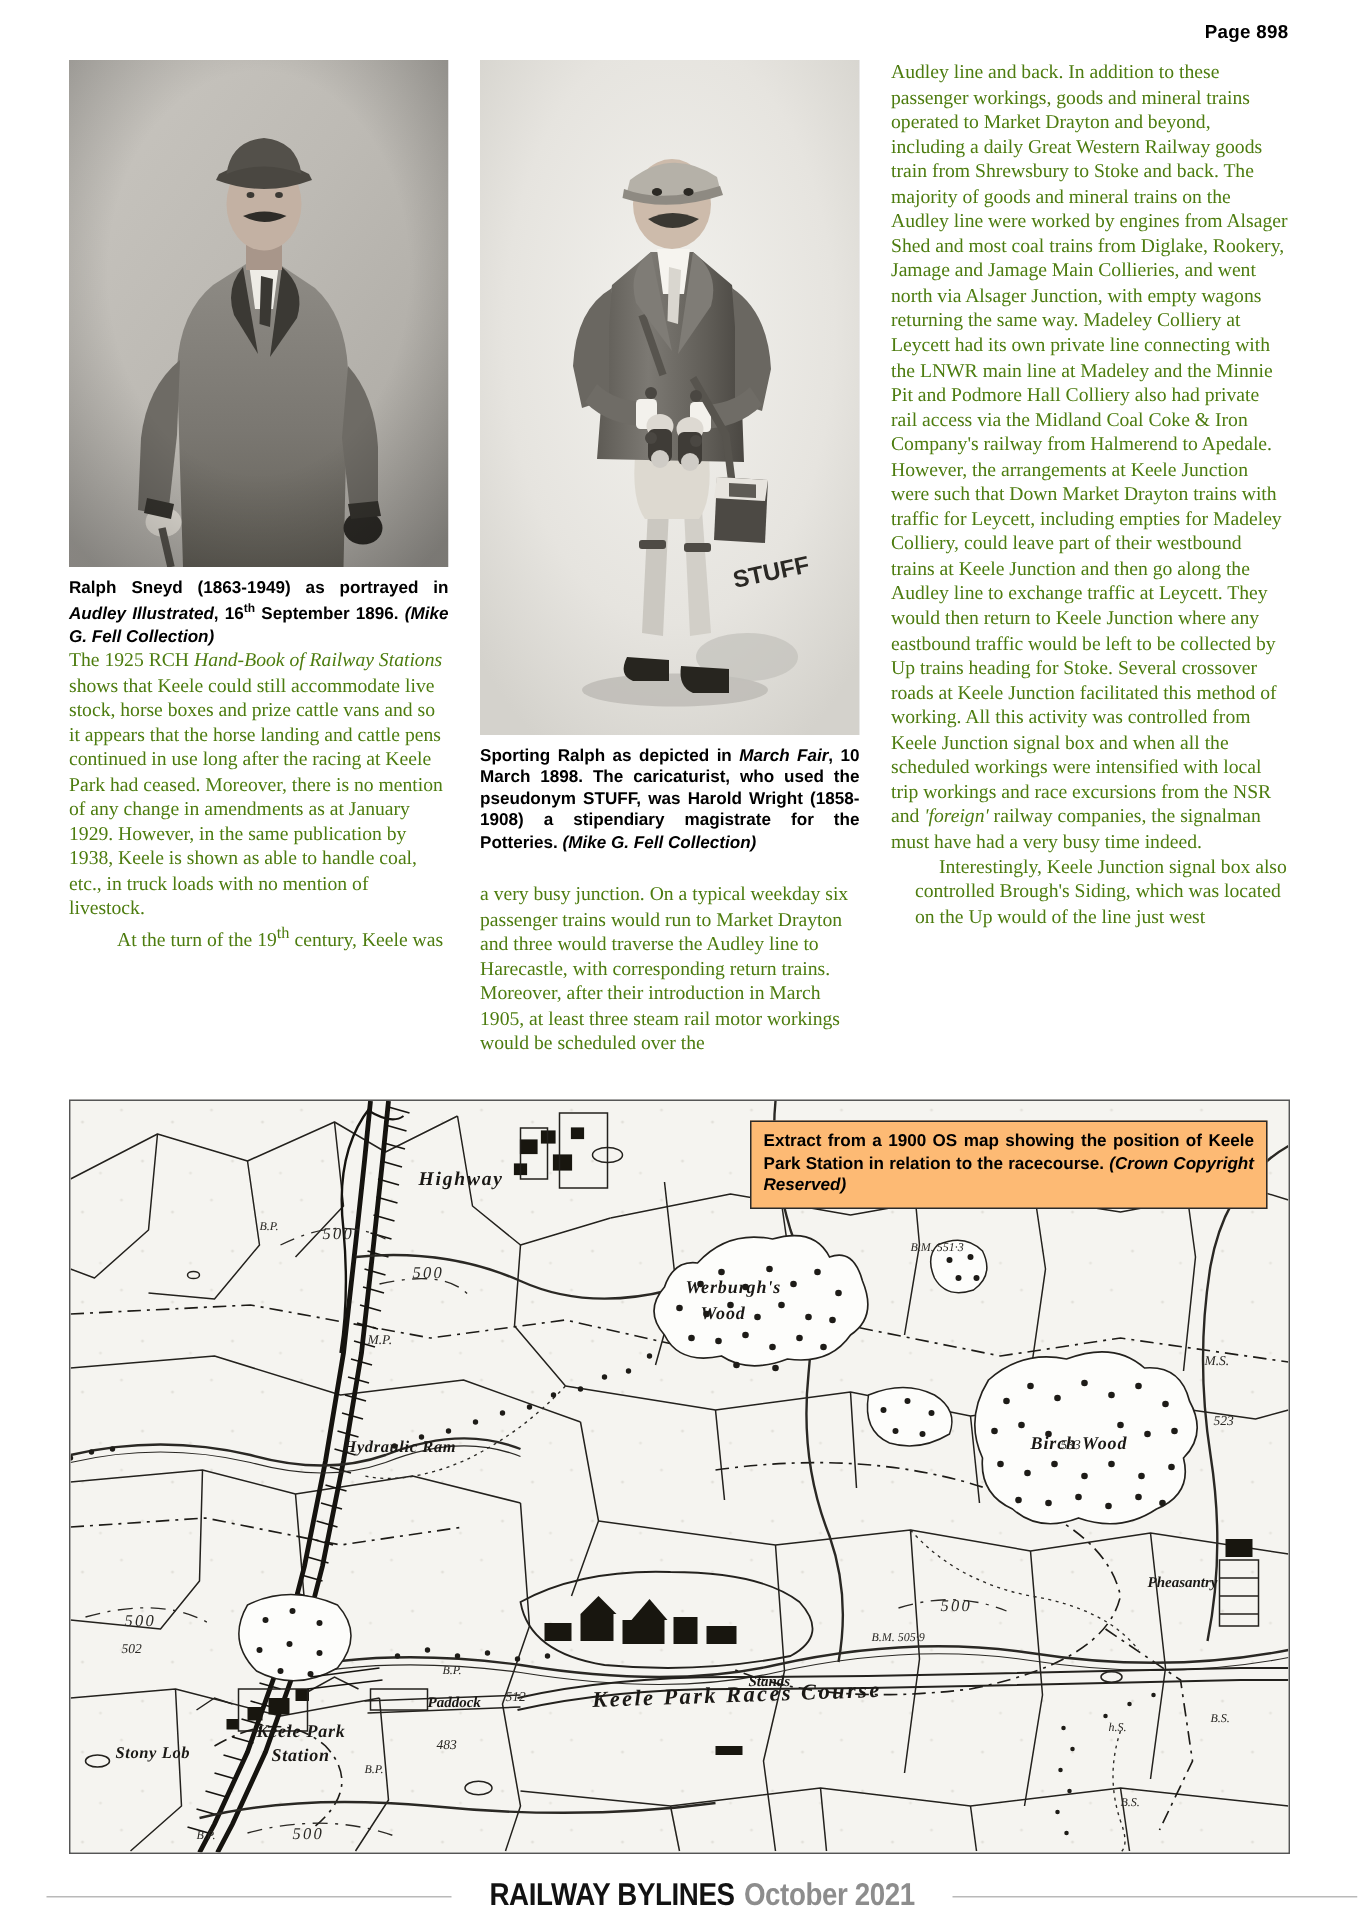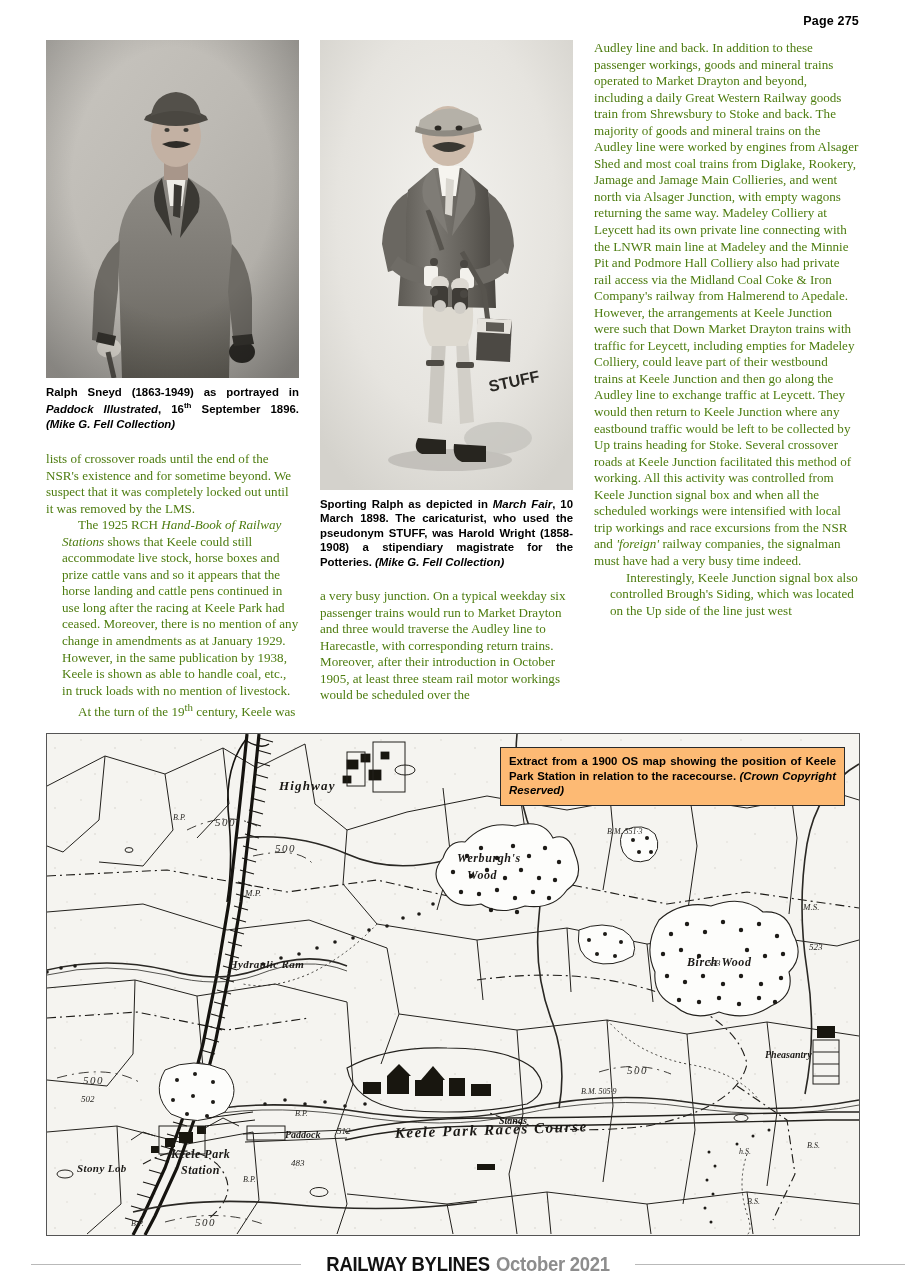--- a/index.html
+++ b/index.html
@@ -141,21 +141,21 @@
     letter-spacing: -0.3px;
     color: #121212;
     white-space: nowrap;
     transform: scaleX(.88);
   }
   .footer-title .issue { color: #8d8d8d; margin-left: 7px; }
 </style>
 </head>
 <body>
 
-<div class="page-number">Page 275</div>
+<div class="page-number">Page 898</div>
 
 <div class="columns">
 
   <div class="col col-1">
 
     <div class="photo photo-1">
       <svg viewBox="0 0 253 338" preserveAspectRatio="none" aria-hidden="true">
         <defs>
           <linearGradient id="p1bg" x1="0" y1="0" x2="1" y2="1">
             <stop offset="0%" stop-color="#c9c6c0"></stop>
@@ -201,24 +201,23 @@
         <ellipse cx="196" cy="312" rx="13" ry="11" fill="#2c2a26"></ellipse>
 
         <path d="M62 312 L68 338" stroke="#55524c" stroke-width="5" fill="none"></path>
 
         <path d="M52 292 L70 296 L68 306 L50 302 Z" fill="#35332e"></path>
         <path d="M186 296 L206 294 L208 304 L188 306 Z" fill="#35332e"></path>
         <rect width="253" height="338" fill="url(#p1vig)"></rect>
       </svg>
     </div>
 
-    <div class="caption">Ralph Sneyd (1863-1949) as portrayed in <i>Paddock Illustrated</i>, 16<sup>th</sup> September 1896. <i>(Mike G. Fell Collection)</i></div>
+    <div class="caption">Ralph Sneyd (1863-1949) as portrayed in <i>Audley Illustrated</i>, 16<sup>th</sup> September 1896. <i>(Mike G. Fell Collection)</i></div>
 
     <div>
-      <p class="body-text" style="margin-top:20px;">lists of crossover roads until the end of the NSR's existence and for sometime beyond. We suspect that it was completely locked out until it was removed by the LMS.</p>
       <p class="body-text">The 1925 RCH <i>Hand-Book of Railway Stations</i> shows that Keele could still accommodate live stock, horse boxes and prize cattle vans and so it appears that the horse landing and cattle pens continued in use long after the racing at Keele Park had ceased. Moreover, there is no mention of any change in amendments as at January 1929. However, in the same publication by 1938, Keele is shown as able to handle coal, etc., in truck loads with no mention of livestock.</p>
       <p class="body-text">At the turn of the 19<sup>th</sup> century, Keele was</p>
     </div>
   </div>
 
   <div class="col col-2">
 
     <div class="photo photo-2">
       <svg viewBox="0 0 253 450" preserveAspectRatio="none" aria-hidden="true">
         <defs>
@@ -297,27 +296,27 @@
         <ellipse cx="118" cy="88" rx="3.4" ry="2.6" fill="#2b2924"></ellipse>
         <ellipse cx="139" cy="88" rx="3.4" ry="2.6" fill="#2b2924"></ellipse>
 
         <text x="170" y="352" font-family="Liberation Sans, sans-serif" font-size="16" font-weight="bold" fill="#2a2824" transform="rotate(-12 170 352)">STUFF</text>
       </svg>
     </div>
 
     <div class="caption">Sporting Ralph as depicted in <i>March Fair</i>, 10 March 1898. The caricaturist, who used the pseudonym STUFF, was Harold Wright (1858-1908) a stipendiary magistrate for the Potteries. <i>(Mike G. Fell Collection)</i></div>
 
     <div>
-      <p class="body-text" style="margin-top:19px;">a very busy junction. On a typical weekday six passenger trains would run to Market Drayton and three would traverse the Audley line to Harecastle, with corresponding return trains. Moreover, after their introduction in October 1905, at least three steam rail motor workings would be scheduled over the</p>
+      <p class="body-text" style="margin-top:19px;">a very busy junction. On a typical weekday six passenger trains would run to Market Drayton and three would traverse the Audley line to Harecastle, with corresponding return trains. Moreover, after their introduction in March 1905, at least three steam rail motor workings would be scheduled over the</p>
     </div>
   </div>
 
   <div class="col col-3">
     <p class="body-text">Audley line and back. In addition to these passenger workings, goods and mineral trains operated to Market Drayton and beyond, including a daily Great Western Railway goods train from Shrewsbury to Stoke and back. The majority of goods and mineral trains on the Audley line were worked by engines from Alsager Shed and most coal trains from Diglake, Rookery, Jamage and Jamage Main Collieries, and went north via Alsager Junction, with empty wagons returning the same way. Madeley Colliery at Leycett had its own private line connecting with the LNWR main line at Madeley and the Minnie Pit and Podmore Hall Colliery also had private rail access via the Midland Coal Coke &amp; Iron Company's railway from Halmerend to Apedale. However, the arrangements at Keele Junction were such that Down Market Drayton trains with traffic for Leycett, including empties for Madeley Colliery, could leave part of their westbound trains at Keele Junction and then go along the Audley line to exchange traffic at Leycett. They would then return to Keele Junction where any eastbound traffic would be left to be collected by Up trains heading for Stoke. Several crossover roads at Keele Junction facilitated this method of working. All this activity was controlled from Keele Junction signal box and when all the scheduled workings were intensified with local trip workings and race excursions from the NSR and <i>'foreign'</i> railway companies, the signalman must have had a very busy time indeed.</p>
-    <p class="body-text">Interestingly, Keele Junction signal box also controlled Brough's Siding, which was located on the Up side of the line just west</p>
+    <p class="body-text">Interestingly, Keele Junction signal box also controlled Brough's Siding, which was located on the Up would of the line just west</p>
   </div>
 
 </div>
 
 <div class="map-wrap">
 
   <svg width="812" height="501" viewBox="0 0 812 501" aria-hidden="true">
     <defs>
       <pattern id="paper" width="60" height="60" patternUnits="userSpaceOnUse">
         <rect width="60" height="60" fill="#f5f4f0"></rect>

